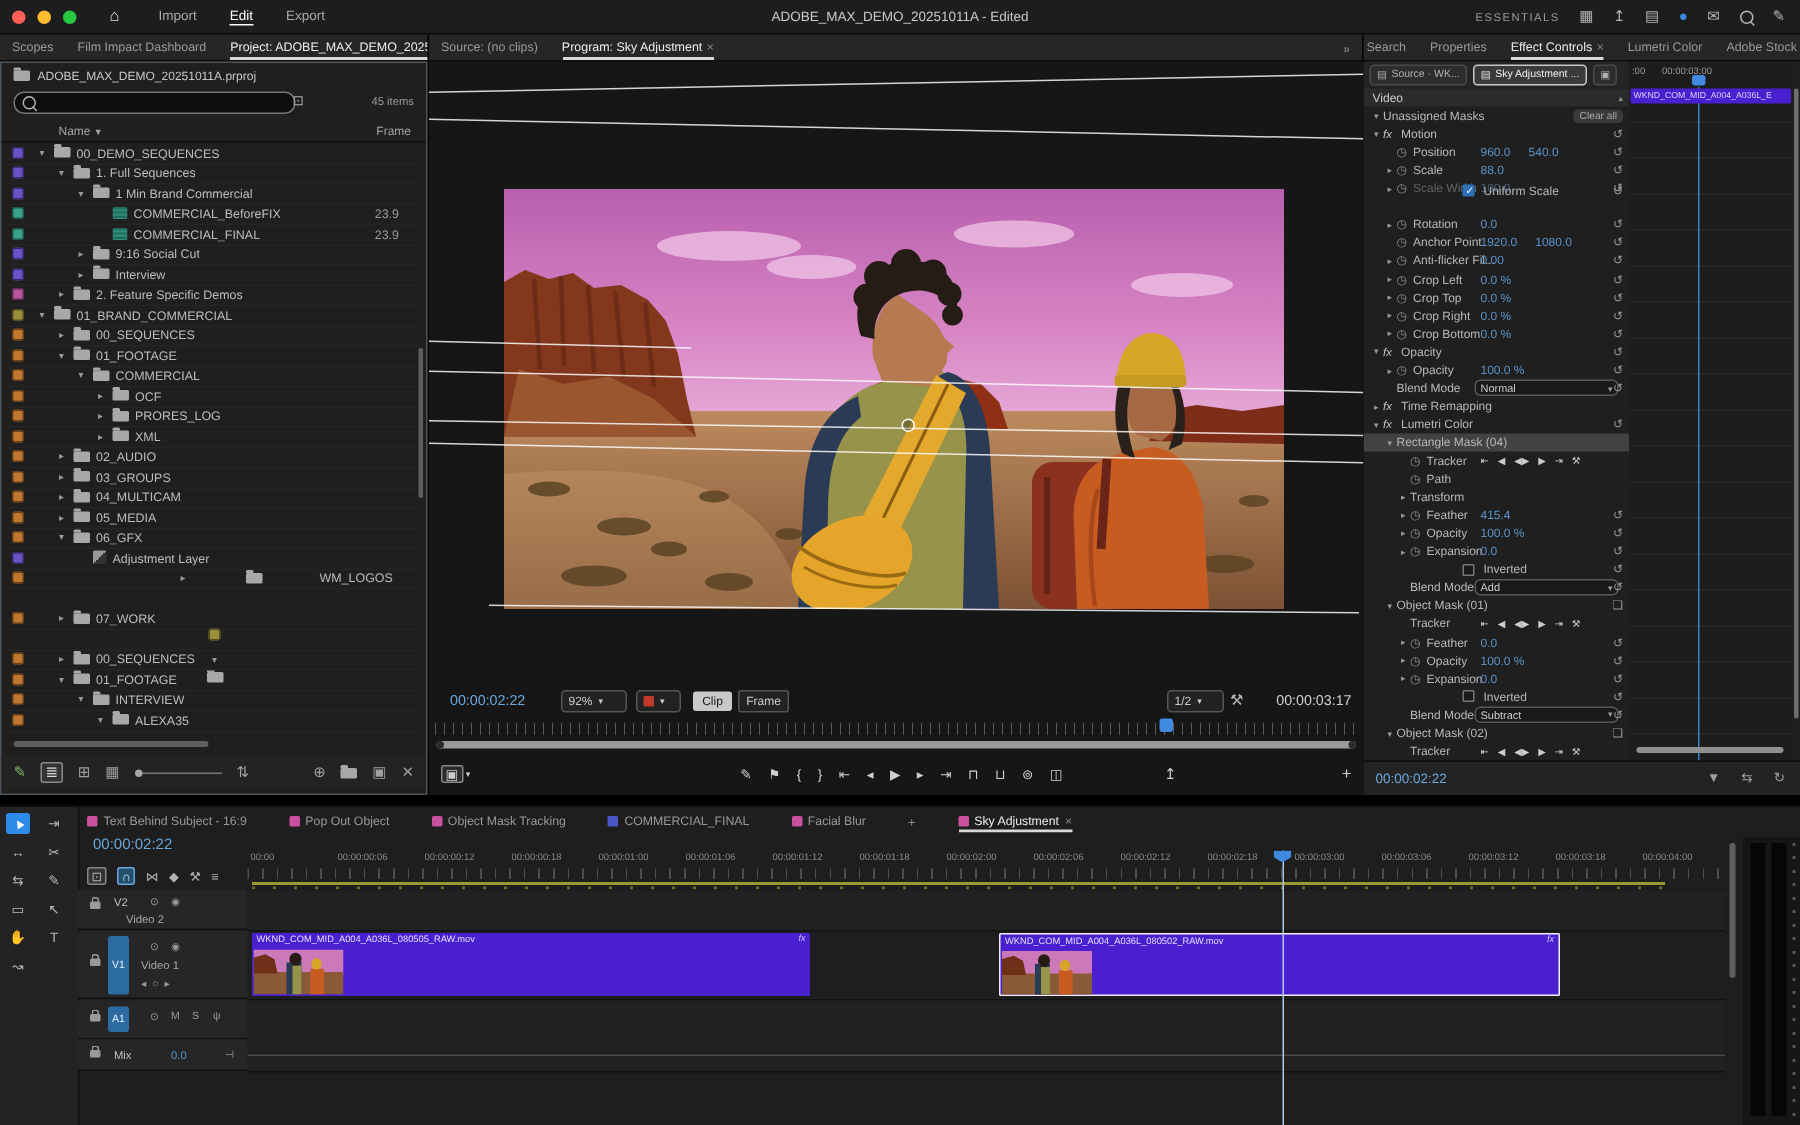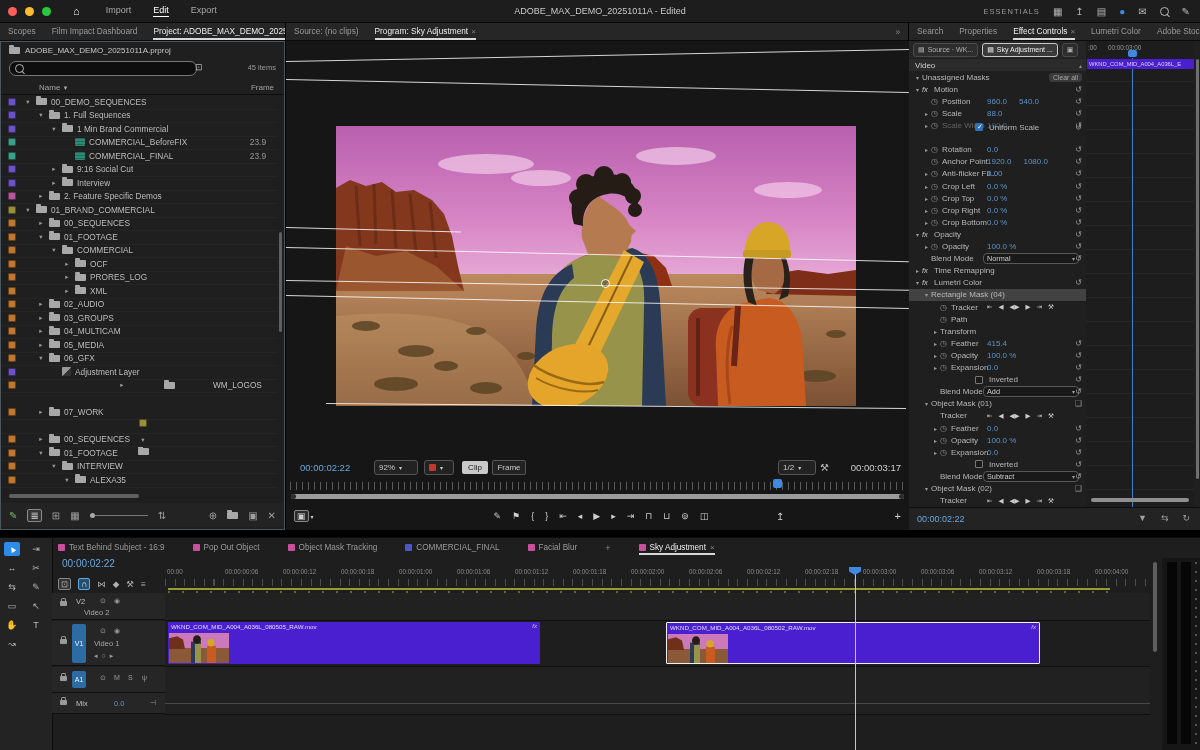--- a/index.html
+++ b/index.html
@@ -18,21 +18,21 @@
   #mb-ws{font-size:7.5px;letter-spacing:1px;color:#9a9a9a;}
   .mbi{font-size:10px;color:#b5b5b5;}
   .acct{color:#3f8ae0 !important;}
   .mag{width:7px;height:7px;border:1.3px solid #b5b5b5;border-radius:50%;position:relative;display:inline-block;}
   .mag::after{content:"";position:absolute;width:4px;height:1.3px;background:#b5b5b5;transform:rotate(45deg);left:5px;top:7px;}
   
   .tabbar{position:absolute;top:23px;height:17px;background:#262626;display:flex;align-items:center;
           gap:16px;padding:0 8px;font-size:8.3px;color:#9a9a9a;border-bottom:1px solid #0b0b0b;overflow:hidden;}
   #tabs-left{left:0;width:269px;}
   #tabs-center{left:286px;width:606px;}
-  #tabs-right{left:909px;width:275px;}
+  #tabs-right{left:909px;width:275px;justify-content:center;}
   .ptab{display:flex;align-items:center;gap:3px;height:17px;line-height:17px;white-space:nowrap;}
   .ptab.active{color:#ececec;box-shadow:inset 0 -2px 0 #d8d8d8;}
   .pclose{color:#8a8a8a;font-size:8px;}
   .povf{margin-left:auto;color:#8a8a8a;}
   
   #project{position:absolute;left:0;top:41px;width:285px;height:489px;background:#1f1f1f;
            border:1px solid #4a555e;box-sizing:border-box;font-size:8.5px;}
   #proj-head{position:absolute;left:8px;top:4px;display:flex;gap:5px;align-items:center;color:#c8c8c8;font-size:8px;}
   #proj-search{position:absolute;left:8px;top:19px;width:176px;height:13px;background:#0e0e0e;
                border:1px solid #777;border-radius:7px;display:flex;align-items:center;padding:0 5px;gap:4px;}

